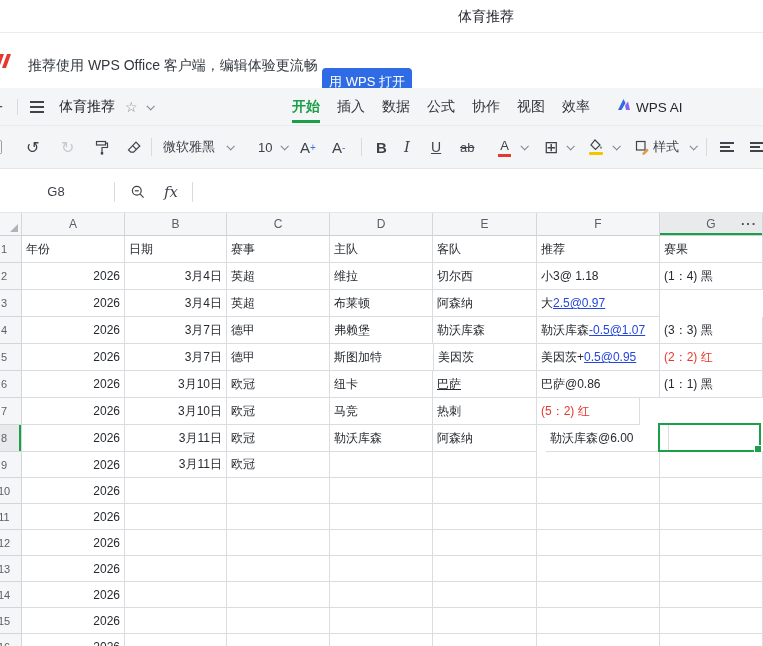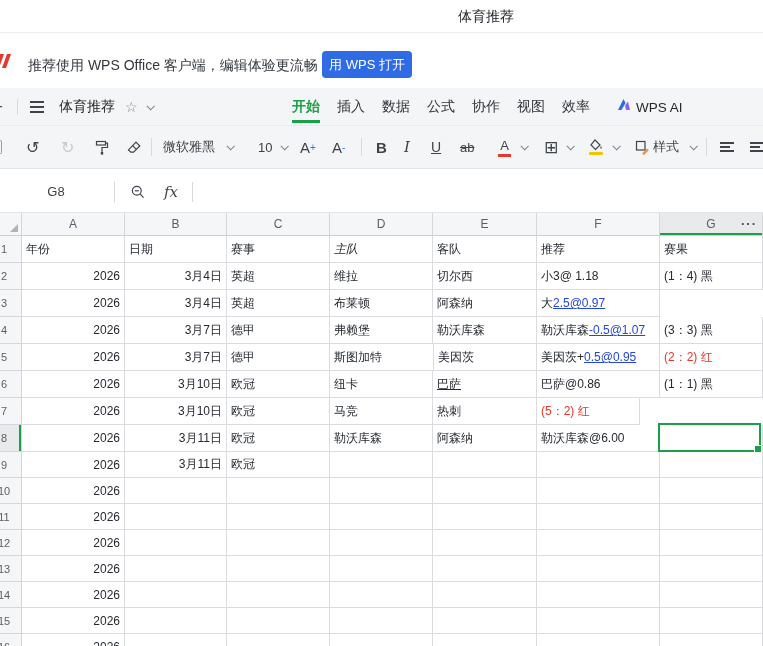--- a/index.html
+++ b/index.html
@@ -8,21 +8,21 @@
 
   
   #titlebar { position:absolute; left:0; top:0; width:763px; height:33px; background:#fff;
     border-bottom:1px solid #ececee; }
   #titlebar .title { position:absolute; left:458px; top:8px; font-size:14px; color:#1f2329; }
 
   
   #banner { position:absolute; left:0; top:33px; width:763px; height:55px; background:#fff; }
   #banner .logo { position:absolute; left:-5px; top:20px; }
   #banner .btxt { position:absolute; left:28px; top:24px; font-size:14px; color:#33383e; }
-  #banner .open-btn { position:absolute; left:322px; top:18px; width:90px; height:27px;
+  #banner .open-btn { position:absolute; left:322px; top:35px; width:90px; height:27px;
     background:var(--button-blue); color:#fff; font-size:13px; border:none; border-radius:4px;
     display:flex; align-items:center; justify-content:center; cursor:pointer; }
 
   
   #tabrow { position:absolute; left:0; top:88px; width:763px; height:38px; background:#f4f5f6;
     border-bottom:1px solid #e9ebed; }
   #tabrow .titem { position:absolute; top:0; height:38px; display:flex; align-items:center; }
   .vsep { position:absolute; width:1px; background:#d8dadd; }
   .ham { display:flex; flex-direction:column; gap:3px; }
   .ham i { display:block; width:14px; height:1.7px; background:#3f444b; }
@@ -277,21 +277,21 @@
         <div class="more-cols">···</div>
       </div>
     </div>
     <div class="srow" style="height: 27px;">
       <div class="rowhdr">
         <div class="rownum">1</div>
       </div>
       <div class="cell" style="width: 103px;">年份</div>
       <div class="cell" style="width: 102px;">日期</div>
       <div class="cell" style="width: 103px;">赛事</div>
-      <div class="cell" style="width: 103px; font-style: italic;">主队</div>
+      <div class="cell" style="width: 103px;">主队</div>
       <div class="cell" style="width: 104px;">客队</div>
       <div class="cell" style="width: 123px;">
         <span>推荐</span>
       </div>
       <div class="cell" style="width: 103px;">赛果</div>
     </div>
     <div class="srow" style="height: 27px;">
       <div class="rowhdr">
         <div class="rownum">2</div>
       </div>
@@ -376,21 +376,21 @@
     </div>
     <div class="srow" style="height: 27px;">
       <div class="rowhdr sel-row">
         <div class="rownum">8</div>
       </div>
       <div class="cell num" style="width: 103px;">2026</div>
       <div class="cell num" style="width: 102px;">3月11日</div>
       <div class="cell" style="width: 103px;">欧冠</div>
       <div class="cell" style="width: 103px;">勒沃库森</div>
       <div class="cell" style="width: 104px;">阿森纳</div>
-      <div class="cell" style="width: 123px;">
+      <div class="cell" style="width: 123px; margin-left: 9px;">
         <span>勒沃库森@6.00</span>
       </div>
       <div class="cell" style="width: 103px;"></div>
     </div>
     <div class="srow" style="height: 26px;">
       <div class="rowhdr">
         <div class="rownum">9</div>
       </div>
       <div class="cell num" style="width: 103px;">2026</div>
       <div class="cell num" style="width: 102px;">3月11日</div>

